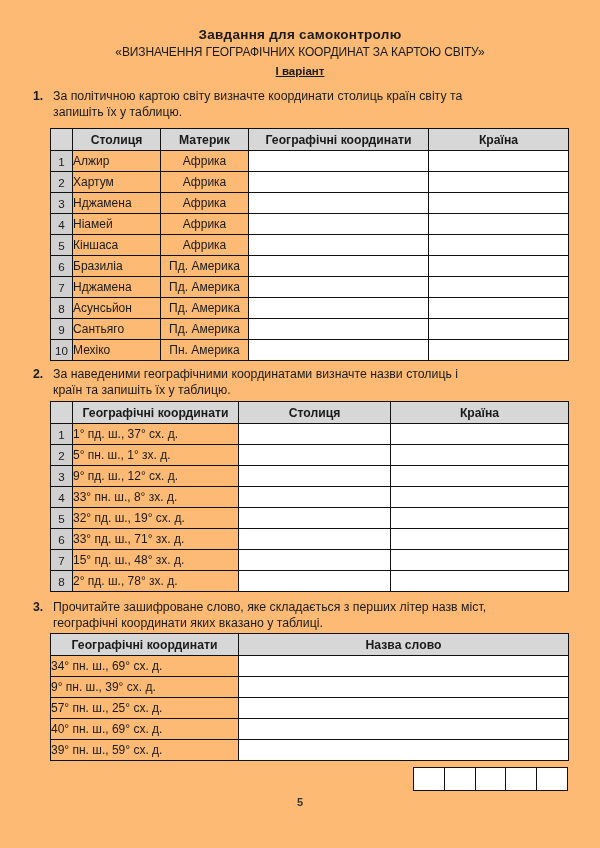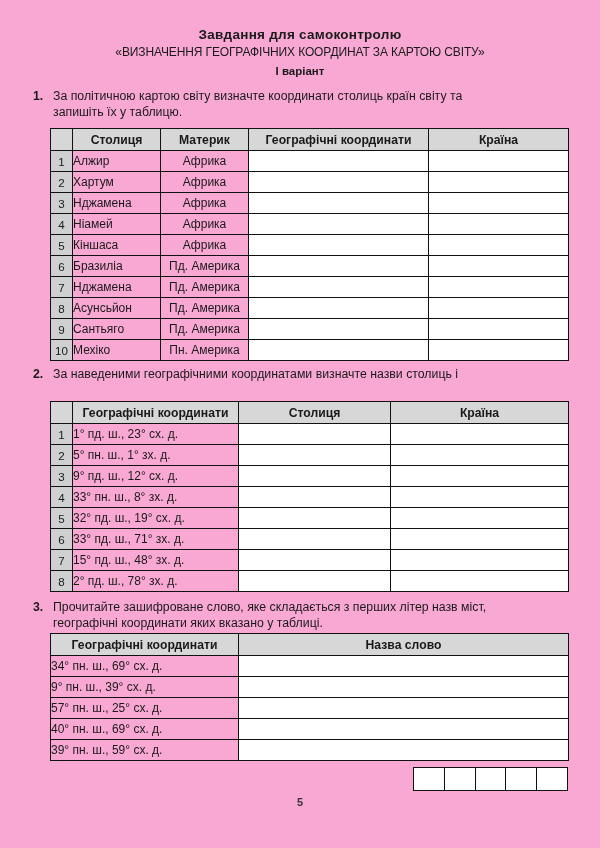--- a/index.html
+++ b/index.html
@@ -13,21 +13,21 @@
     position: relative;
     font-family: "Liberation Sans", sans-serif;
     color: #1a1a1a;
     overflow: hidden;
   }
   .page {
     position: absolute;
     left: 0; top: 0;
     width: 600px;
     height: 848px;
-    background: #f9a8d4;
+    background: #fdba74;
   }
   
   .title-block {
     position: absolute;
     left: 20px;
     top: 26px;
     width: 560px;
     text-align: center;
   }
   .title-main {
@@ -41,20 +41,21 @@
     font-weight: normal;
     letter-spacing: -0.01em;
     line-height: 1.4;
     white-space: nowrap;
   }
   .variant {
     font-size: 11.5px;
     font-weight: bold;
     margin-top: 3px;
     line-height: 1.3;
+    text-decoration: underline;
   }
   
   .task {
     position: absolute;
     left: 33px;
     width: 536px;
     font-size: 12.3px;
     line-height: 1.32;
   }
   .task-row {
@@ -254,41 +255,45 @@
           <td class="blank"></td>
         </tr>
       </tbody>
   </table>
 
   <div class="task" style="top:366px;">
     <div class="task-row">
       <div class="task-num">2.</div>
       <div class="task-text">За наведеними географічними координатами визначте назви столиць і</div>
     </div>
+    <div class="task-row">
+      <div class="task-num"></div>
+      <div class="task-text last-line">країн та запишіть їх у таблицю.</div>
+    </div>
   </div>
 
   <table class="grid" id="table2" style="left:50px; top:401px; width:518px;">
     <colgroup>
       <col style="width:22px;">
         <col style="width:166px;">
       <col style="width:152px;">
         <col style="width:178px;">
     </colgroup>
     <thead>
       <tr>
         <th></th>
         <th>Географічні координати</th>
         <th>Столиця</th>
         <th>Країна</th>
       </tr>
     </thead>
     <tbody>
         <tr>
           <td class="num">1</td>
-          <td class="txt-left">1° пд. ш., 23° сх. д.</td>
+          <td class="txt-left">1° пд. ш., 37° сх. д.</td>
           <td class="blank"></td>
           <td class="blank"></td>
         </tr>
         <tr>
           <td class="num">2</td>
           <td class="txt-left">5° пн. ш., 1° зх. д.</td>
           <td class="blank"></td>
           <td class="blank"></td>
         </tr>
         <tr>

